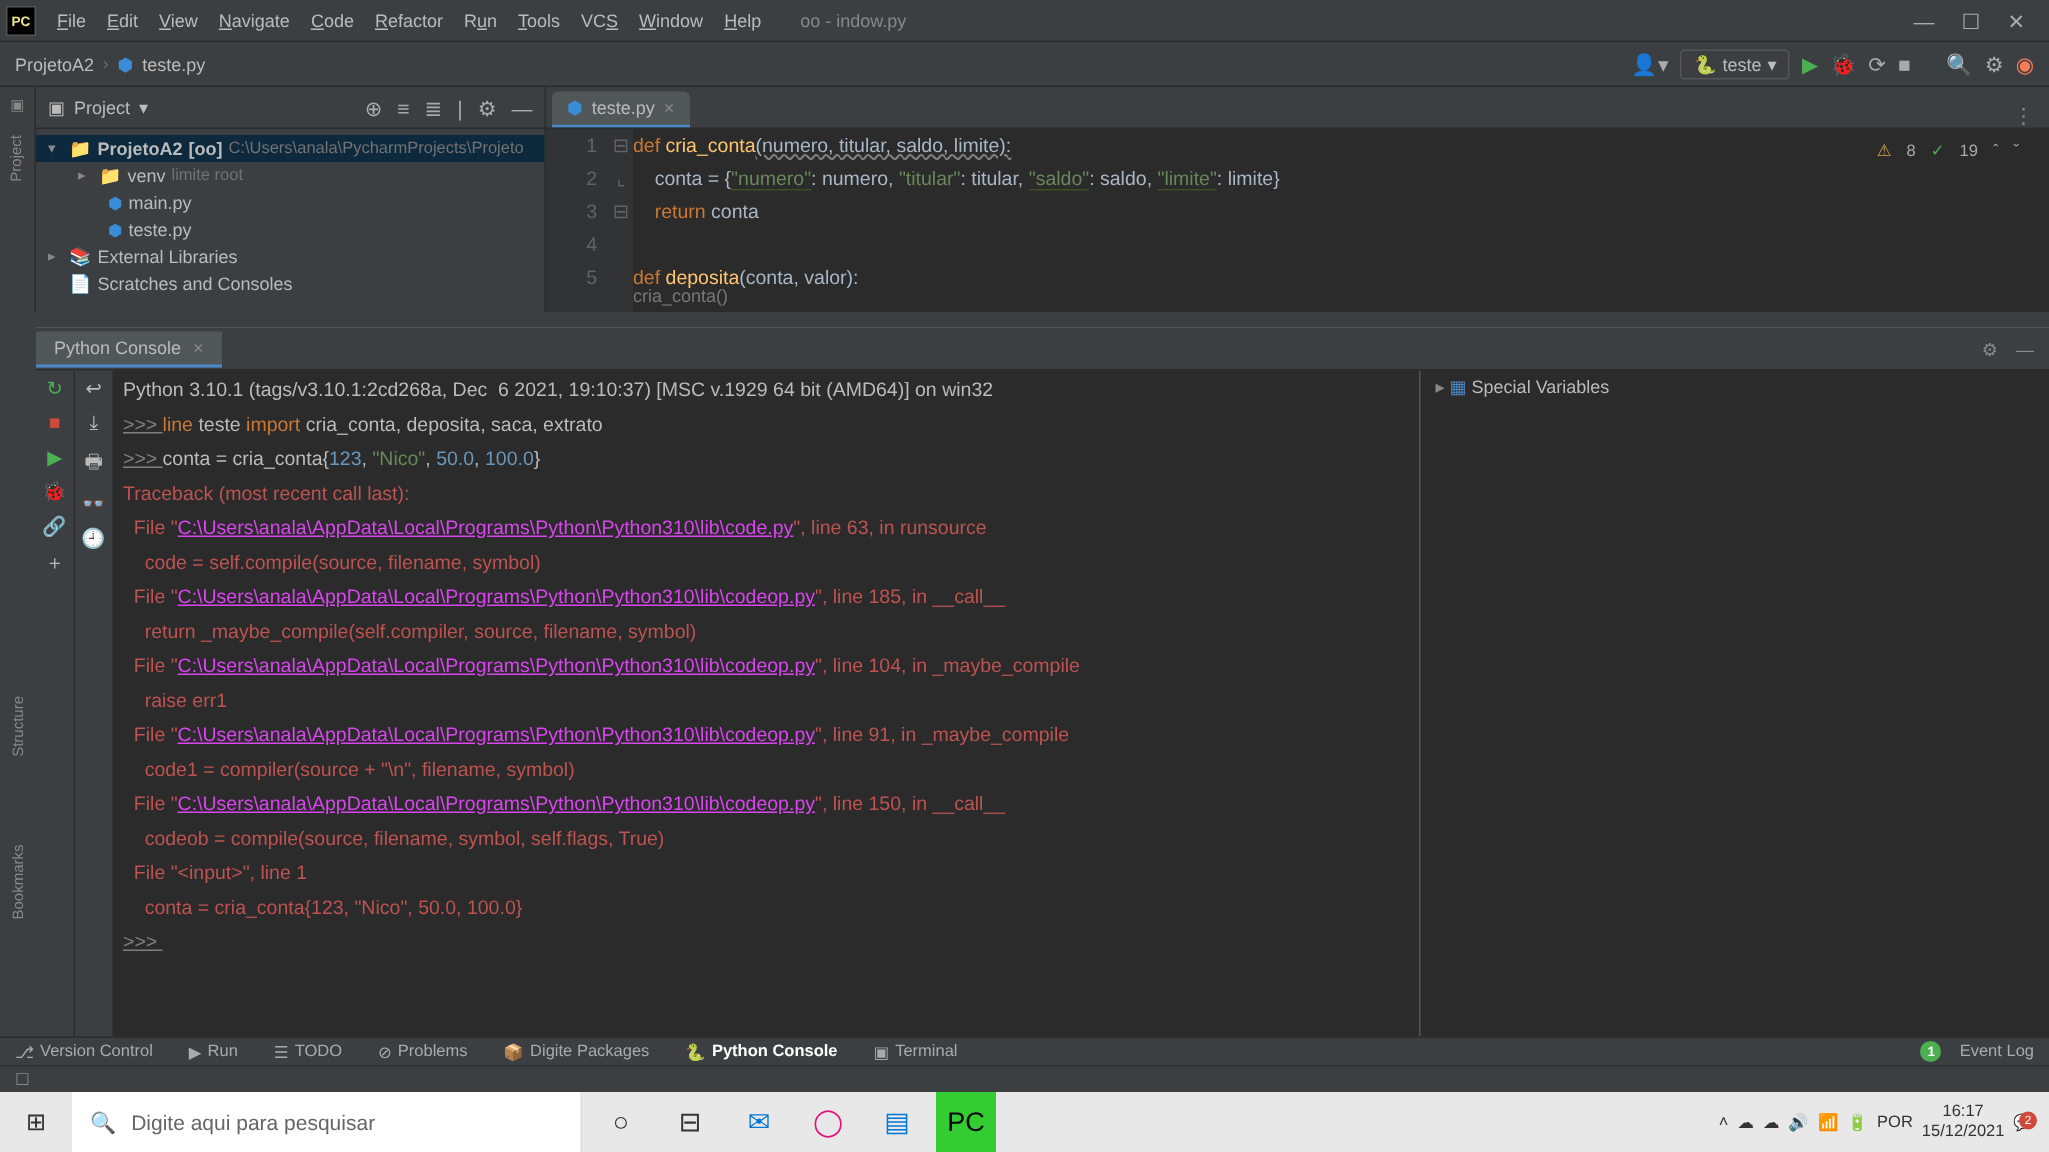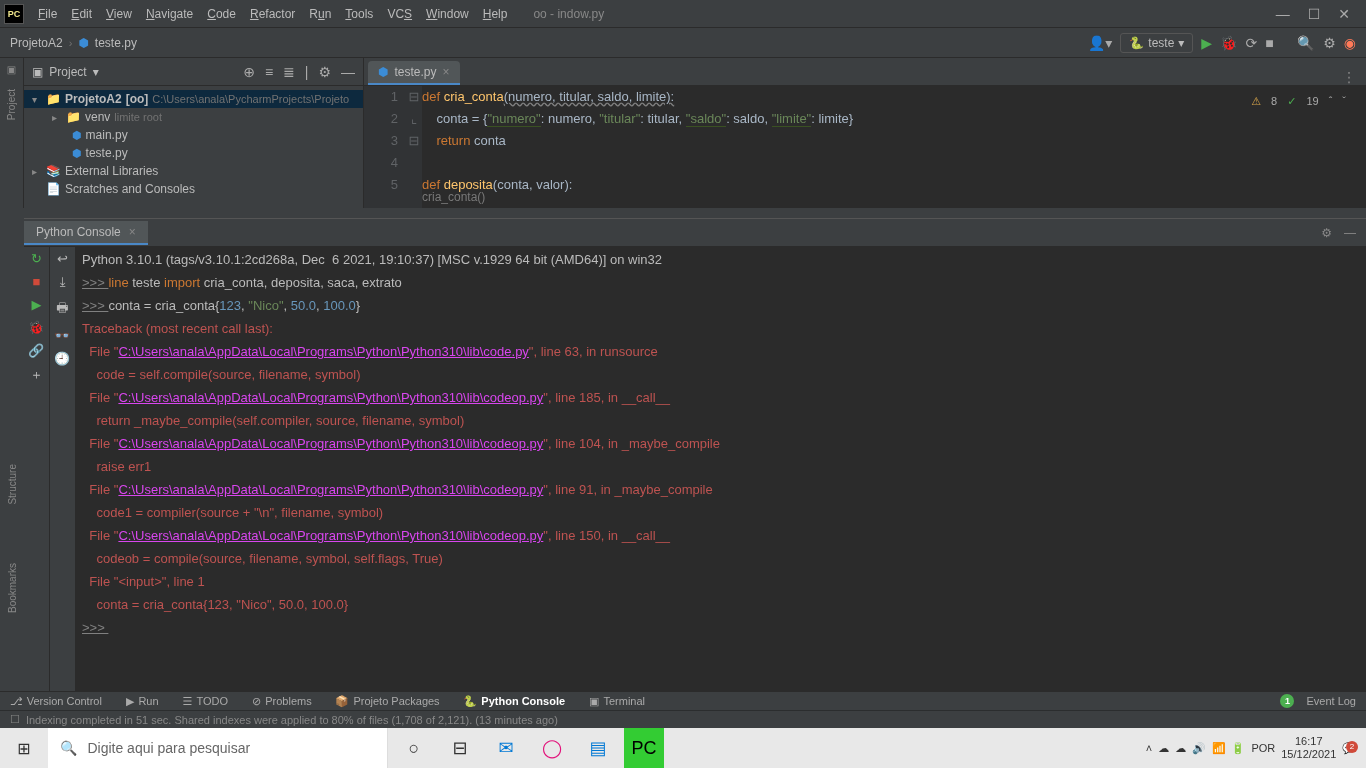--- a/index.html
+++ b/index.html
@@ -265,45 +265,49 @@
 <span class="err">    return _maybe_compile(self.compiler, source, filename, symbol)</span>
 <span class="err">  File "</span><span class="link">C:\Users\anala\AppData\Local\Programs\Python\Python310\lib\codeop.py</span><span class="err">", line 104, in </span><span class="err">_maybe_compile</span>
 <span class="err">    raise err1</span>
 <span class="err">  File "</span><span class="link">C:\Users\anala\AppData\Local\Programs\Python\Python310\lib\codeop.py</span><span class="err">", line 91, in </span><span class="err">_maybe_compile</span>
 <span class="err">    code1 = compiler(source + "\n", filename, symbol)</span>
 <span class="err">  File "</span><span class="link">C:\Users\anala\AppData\Local\Programs\Python\Python310\lib\codeop.py</span><span class="err">", line 150, in __call__</span>
 <span class="err">    codeob = compile(source, filename, symbol, self.flags, True)</span>
 <span class="err">  File "&lt;input&gt;", line 1</span>
 <span class="err">    conta = cria_conta{123, "Nico", 50.0, 100.0}</span>
 <span class="prompt">&gt;&gt;&gt; </span></div>
+    <div class="console-vars">
+      <span style="color:#888">▸</span>
+      <span style="color:#4a88c7">▦</span>
+      <span>Special Variables</span>
+    </div>
   </div>
 </div>
 
 <div class="left-side-tabs">
   <span class="vert-text" style="margin-top:220px">Structure</span>
   <span class="vert-text" style="margin-top:30px">Bookmarks</span>
 </div>
 
 <div class="bar-tools">
   <span class="bottom-tool">⎇ <span>Version Control</span></span>
   <span class="bottom-tool">▶ <span>Run</span></span>
   <span class="bottom-tool">☰ <span>TODO</span></span>
   <span class="bottom-tool">⊘ <span>Problems</span></span>
-  <span class="bottom-tool">📦 <span>Projeto Packages</span></span>
+  <span class="bottom-tool">📦 <span>Digite Packages</span></span>
   <span class="bottom-tool active">🐍 <b>Python Console</b></span>
   <span class="bottom-tool">▣ <span>Terminal</span></span>
   <div class="bottom-bar-right">
     <span class="log-badge">1</span>
     <span>Event Log</span>
   </div>
 </div>
 
 <div class="bar-status">
   <span>☐</span>
-  <span style="margin-left:6px">Indexing completed in 51 sec. Shared indexes were applied to 80% of files (1,708 of 2,121). (13 minutes ago)</span>
 </div>
 
 <div class="taskbar">
   <div class="win-btn">⊞</div>
   <div class="searchbox">
     <span>🔍</span>
     <span>Digite aqui para pesquisar</span>
   </div>
   <div class="task-icons">
     <div class="task-ico">○</div>

